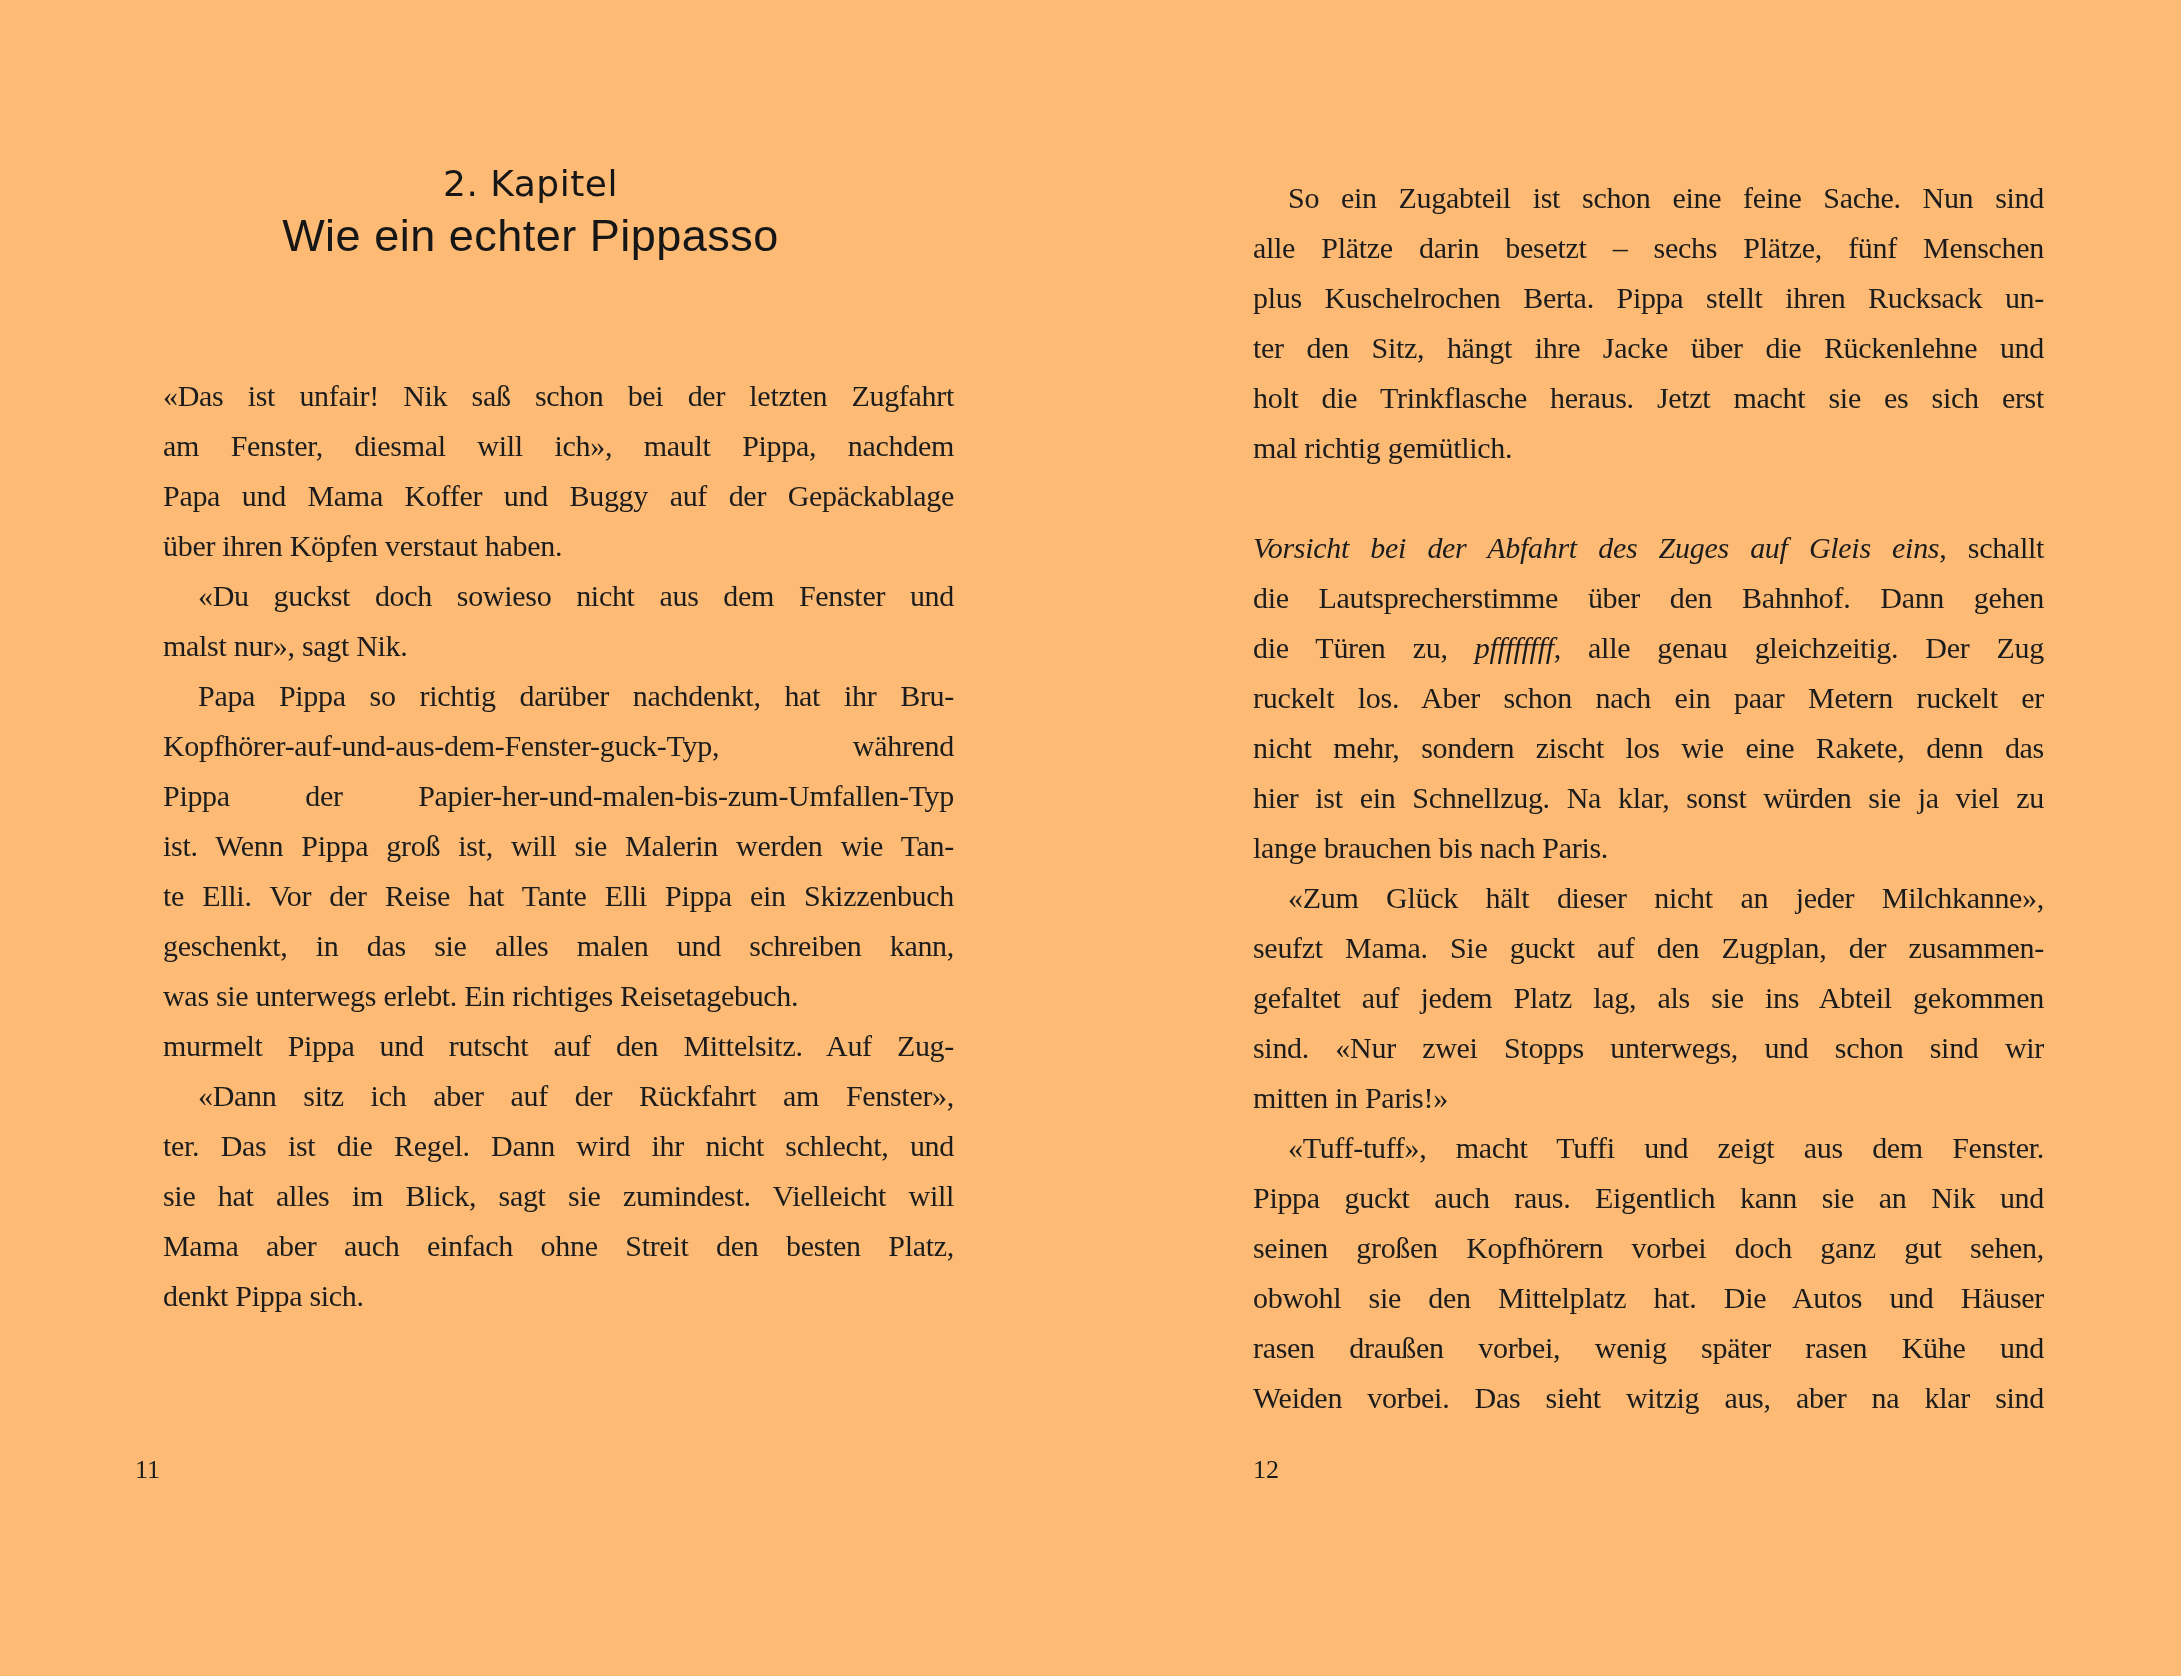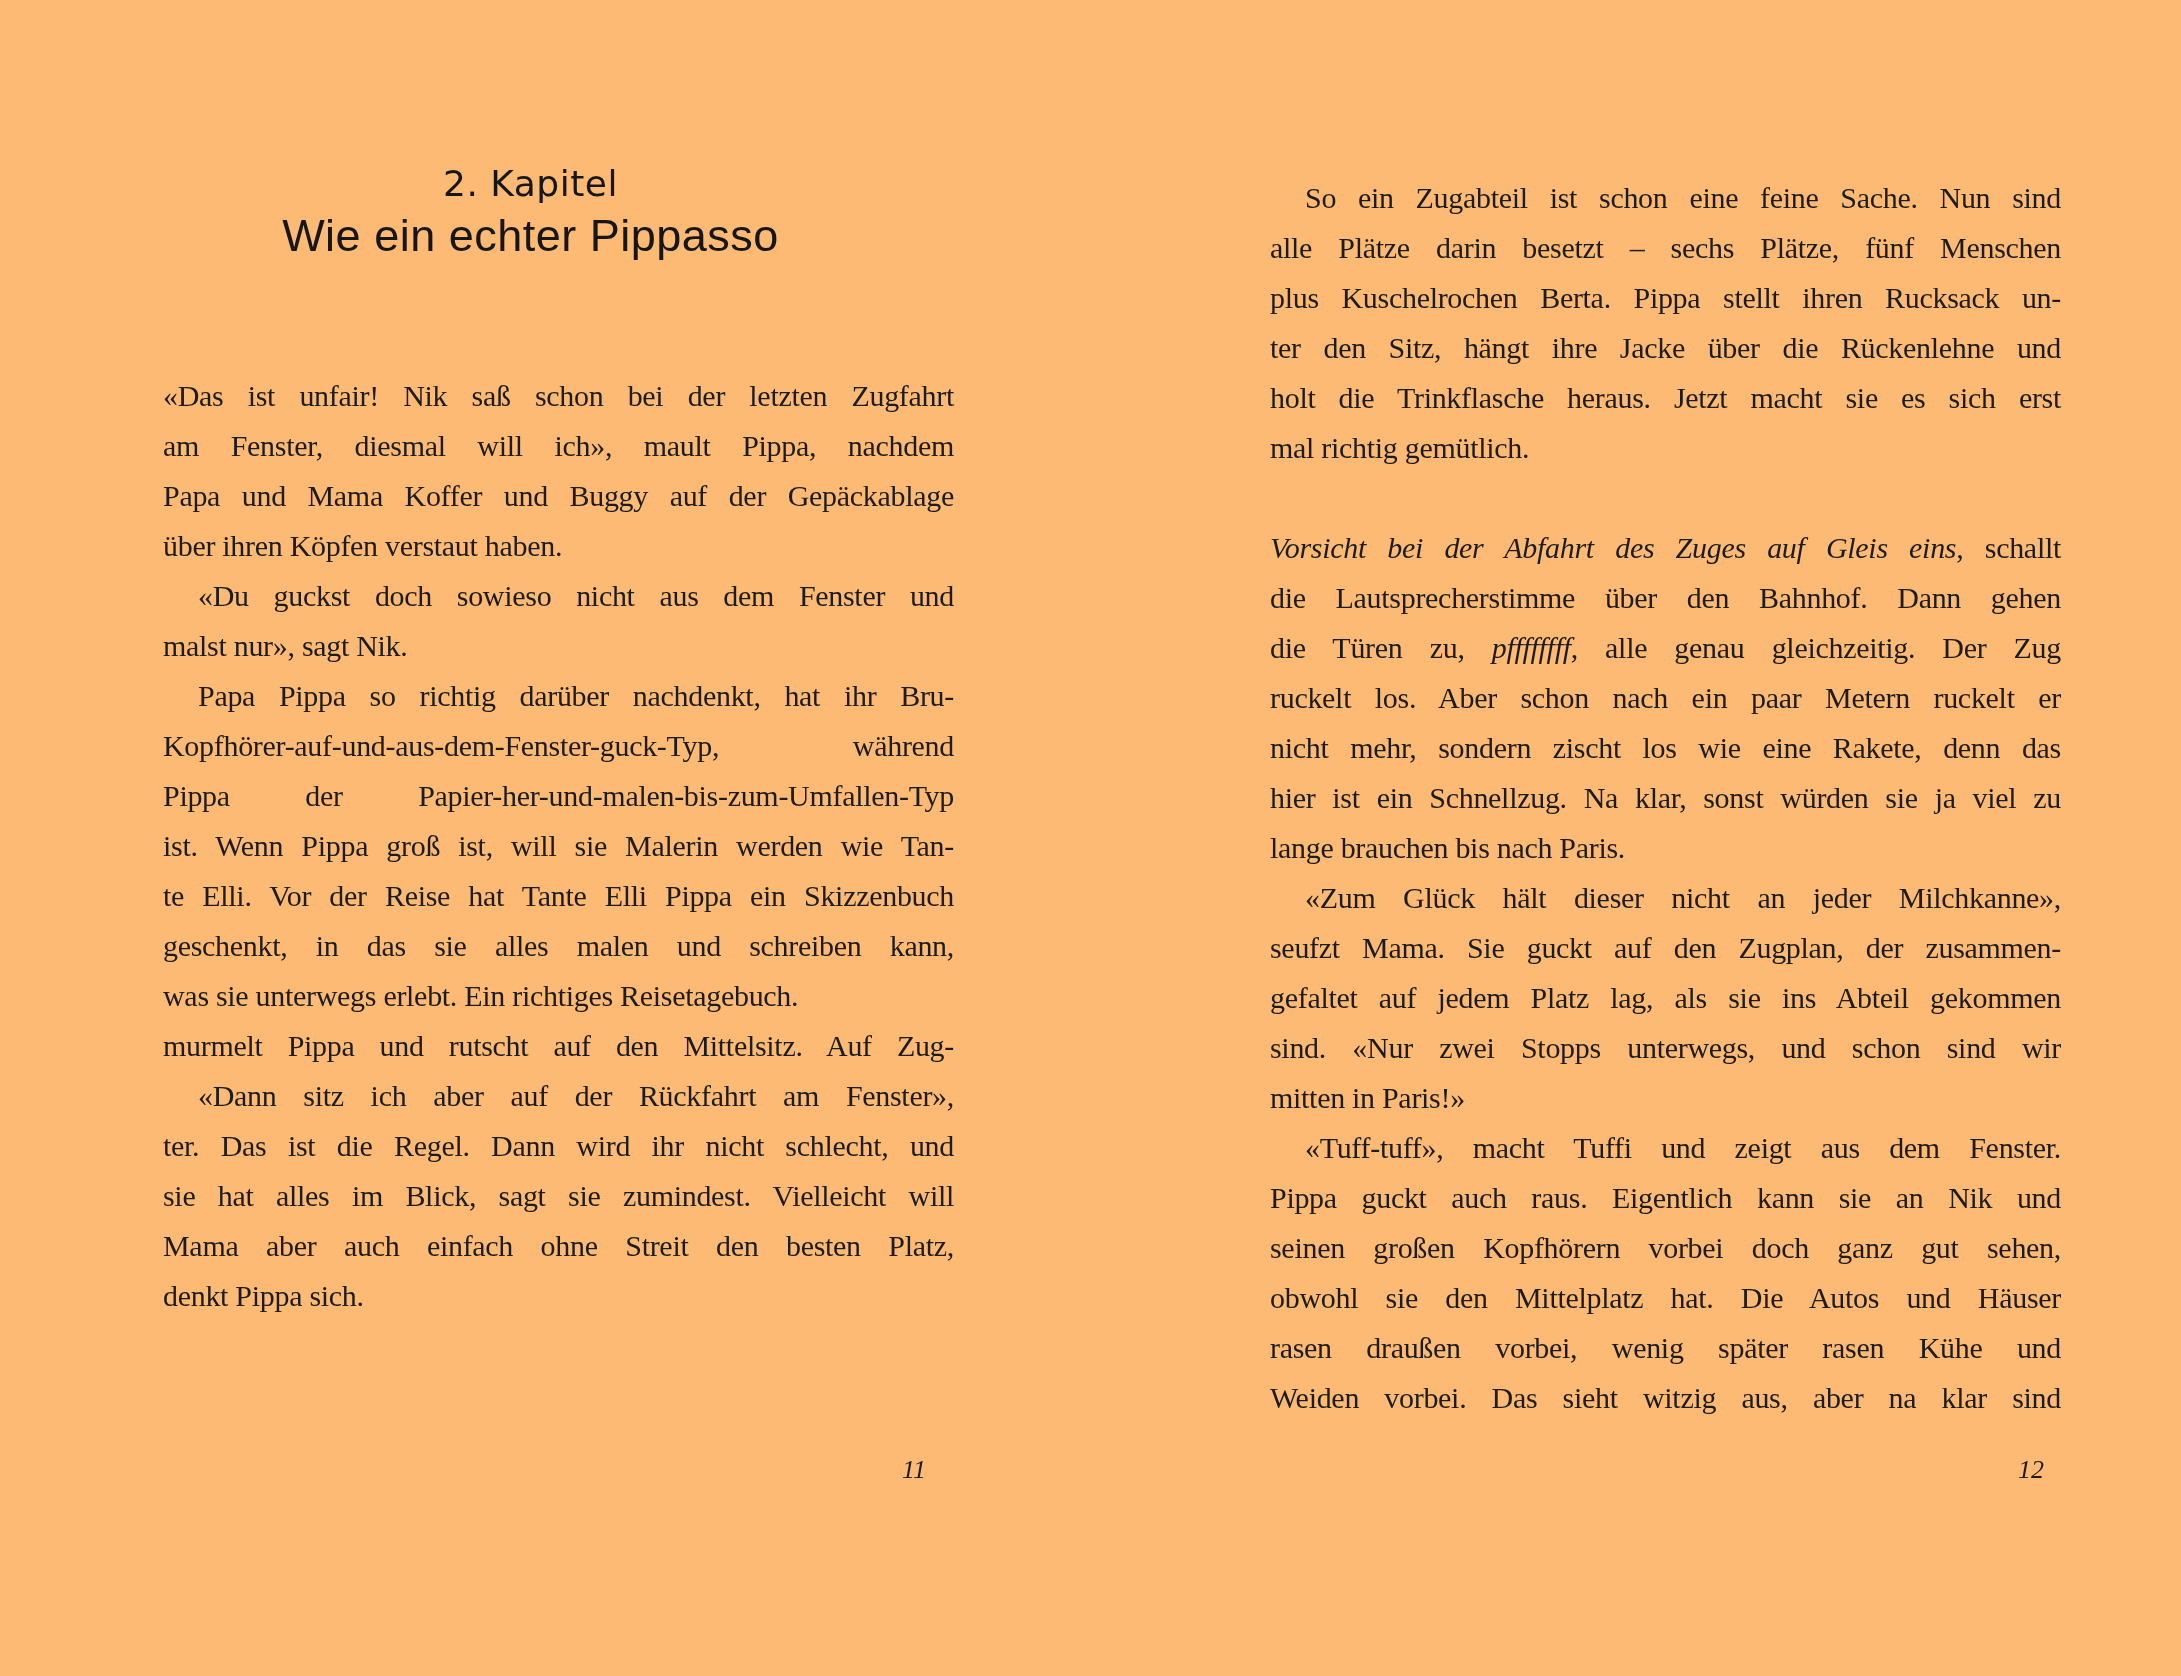--- a/index.html
+++ b/index.html
@@ -31,21 +31,21 @@
     position: absolute; top: 207px; left: 0; width: 100%;
     text-align: center;
     font-family: Liberation Sans, sans-serif;
     font-size: 45px; line-height: 58px;
     letter-spacing: 0.5px;
     color: #161616;
   }
 
   .body-text { position: absolute; left: 0; width: 100%; }
   .page.left  .body-text { top: 371px; margin-left: 28px; }
-  .page.right .body-text { top: 173px; margin-left: 17px; }
+  .page.right .body-text { top: 173px; }
 
   .para { margin: 0; }
   .para.gap { margin-top: 50px; }
 
   .line {
     font-size: 30px;
     line-height: 50px;
     letter-spacing: -0.3px;
     text-align: justify;
     text-align-last: justify;
@@ -53,24 +53,23 @@
     overflow-wrap: normal;
     white-space: normal;
     color: #1c1c1c;
   }
   .line.indent { text-indent: 35px; }
   .line.para-end { text-align-last: left; }
   .line .em { font-style: italic; }
 
   .page-number {
     position: absolute; top: 1453px; left: 0; width: 100%;
-    text-align: right;
+    text-align: left;
     font-size: 26px; line-height: 33px;
     color: #1c1c1c;
-    font-style: italic;
   }
 </style>
 </head>
 <body>
 
 <div class="spread">
 
   <section class="page left">
     <div class="chapter-label">2. Kapitel</div>
     <div class="chapter-title">Wie ein echter Pippasso</div>

